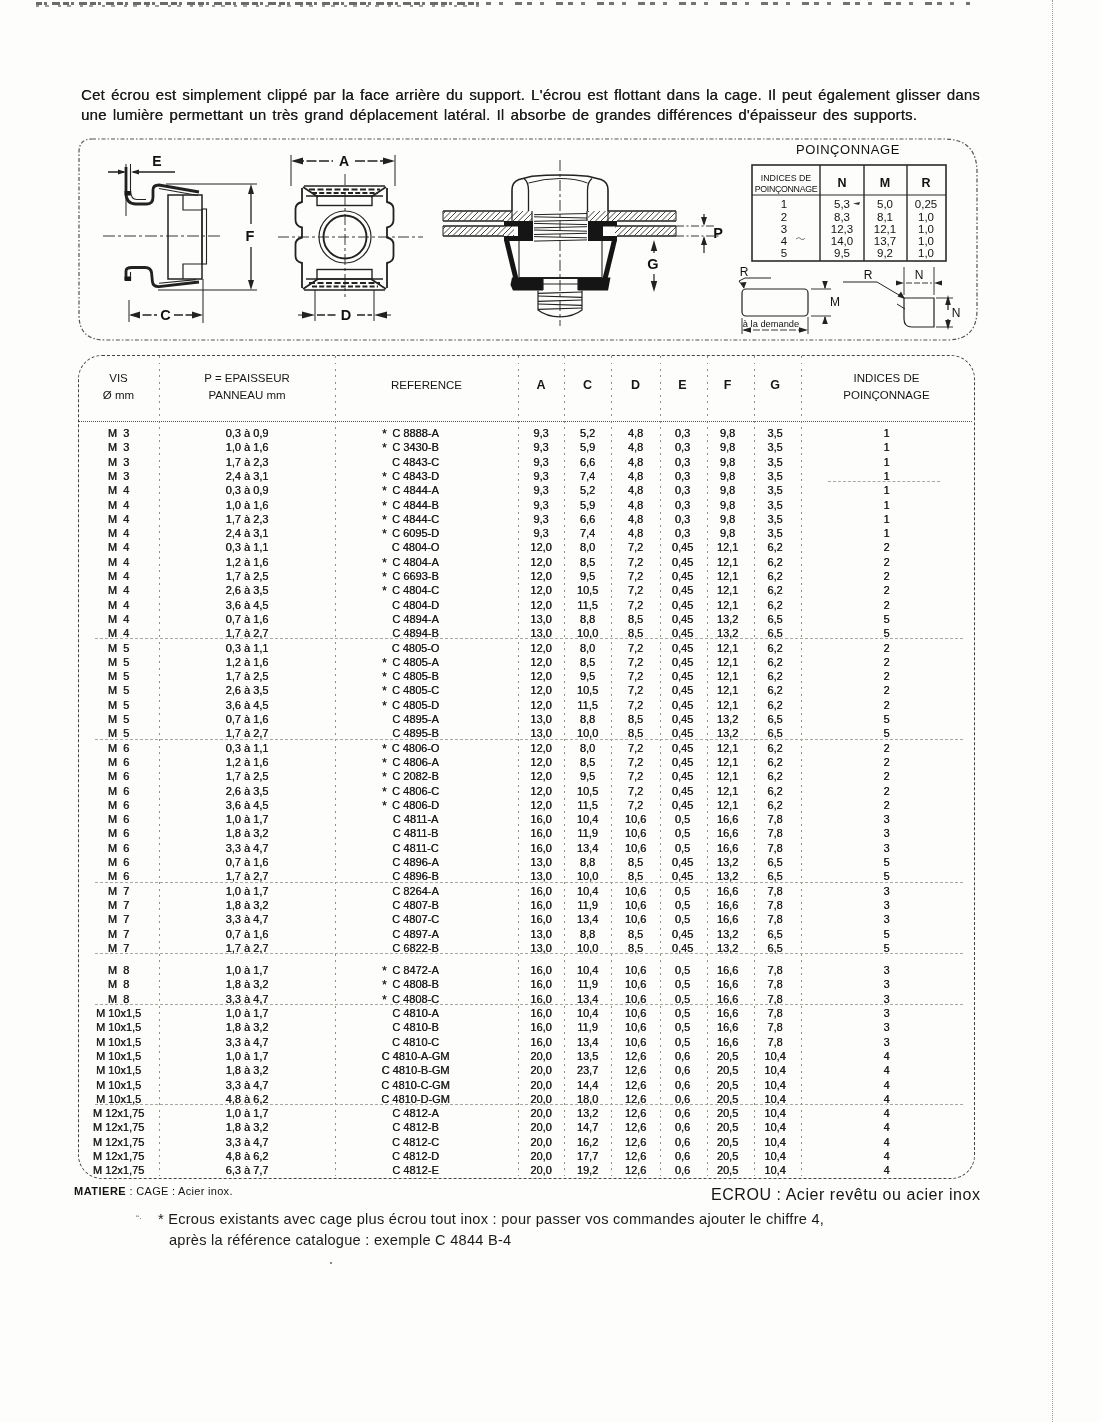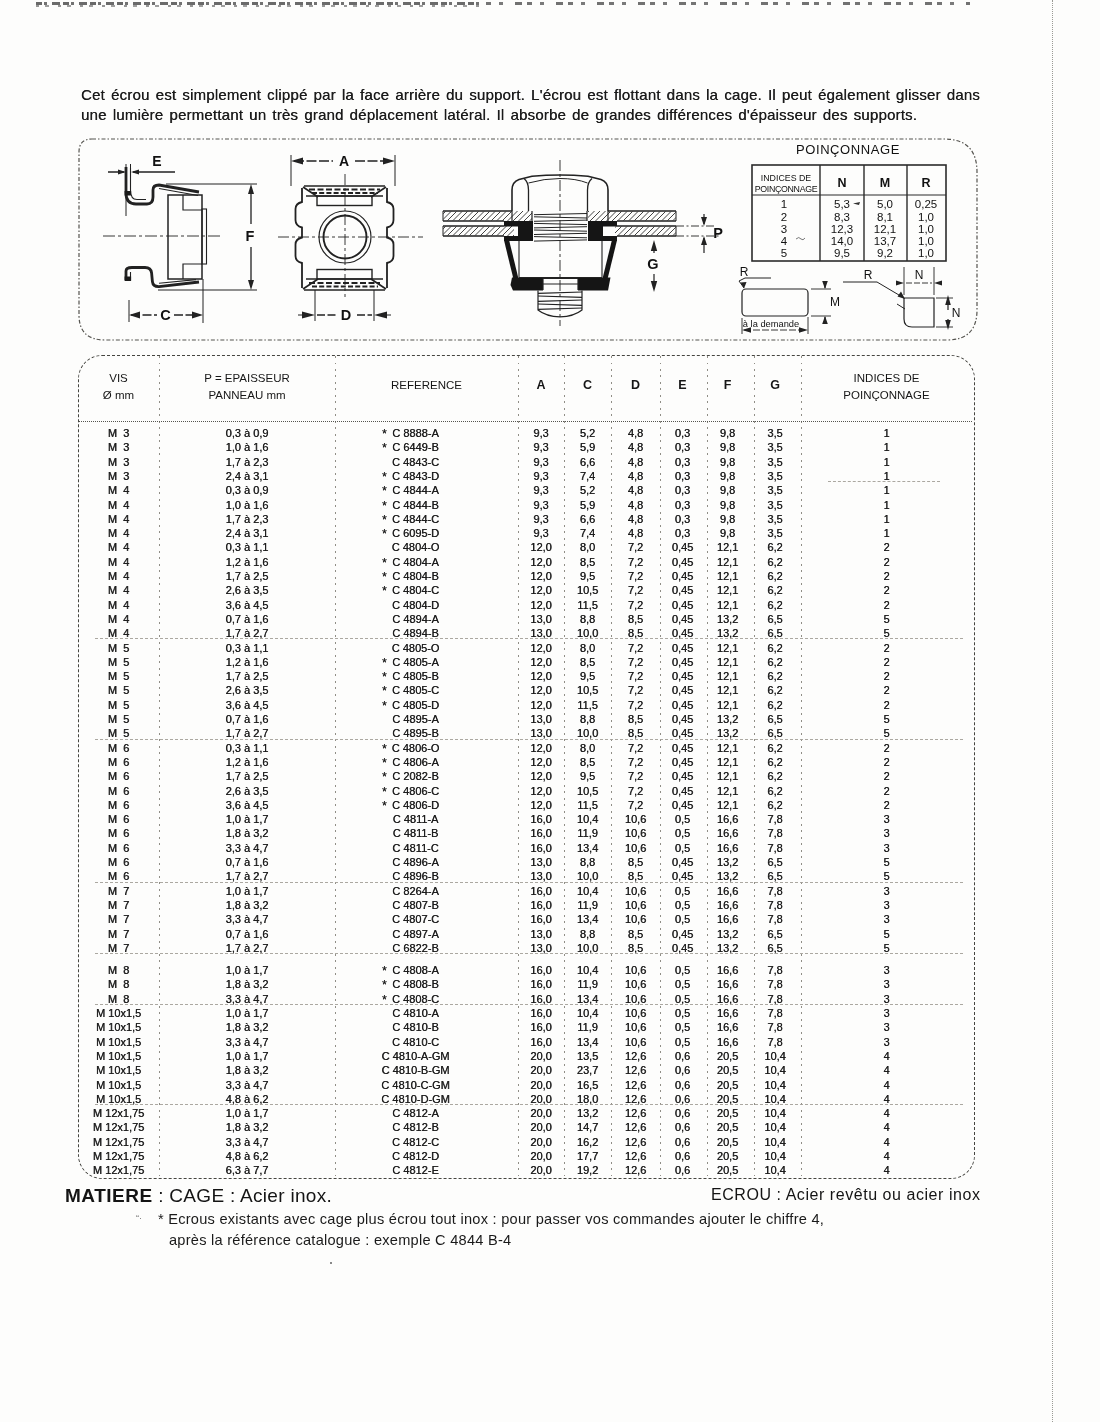--- a/index.html
+++ b/index.html
@@ -306,21 +306,21 @@
     <i style="width:47px">5,2</i>
     <i style="width:49px">4,8</i>
     <i style="width:45px">0,3</i>
     <i style="width:45px">9,8</i>
     <i style="width:50px">3,5</i>
     <i style="width:173px">1</i>
   </div>
 <div class="trow" style="top:440.3px">
     <i style="width:81px">M&nbsp;&nbsp;3</i>
     <i style="width:176px">1,0 à 1,6</i>
-    <i style="width:183px"><span class="rtx">C 6449-B</span><span class="st">*</span></i>
+    <i style="width:183px"><span class="rtx">C 3430-B</span><span class="st">*</span></i>
     <i style="width:46px">9,3</i>
     <i style="width:47px">5,9</i>
     <i style="width:49px">4,8</i>
     <i style="width:45px">0,3</i>
     <i style="width:45px">9,8</i>
     <i style="width:50px">3,5</i>
     <i style="width:173px">1</i>
   </div>
 <div class="trow" style="top:454.6px">
     <i style="width:81px">M&nbsp;&nbsp;3</i>
@@ -415,21 +415,21 @@
     <i style="width:47px">8,5</i>
     <i style="width:49px">7,2</i>
     <i style="width:45px">0,45</i>
     <i style="width:45px">12,1</i>
     <i style="width:50px">6,2</i>
     <i style="width:173px">2</i>
   </div>
 <div class="trow" style="top:569.0px">
     <i style="width:81px">M&nbsp;&nbsp;4</i>
     <i style="width:176px">1,7 à 2,5</i>
-    <i style="width:183px"><span class="rtx">C 4804-B</span><span class="st">*</span></i>
+    <i style="width:183px"><span class="rtx">C 6693-B</span><span class="st">*</span></i>
     <i style="width:46px">12,0</i>
     <i style="width:47px">9,5</i>
     <i style="width:49px">7,2</i>
     <i style="width:45px">0,45</i>
     <i style="width:45px">12,1</i>
     <i style="width:50px">6,2</i>
     <i style="width:173px">2</i>
   </div>
 <div class="trow" style="top:583.3px">
     <i style="width:81px">M&nbsp;&nbsp;4</i>
@@ -743,21 +743,21 @@
     <i style="width:49px">8,5</i>
     <i style="width:45px">0,45</i>
     <i style="width:45px">13,2</i>
     <i style="width:50px">6,5</i>
     <i style="width:173px">5</i>
   </div>
 <div class="gsep" style="top:953.0px"></div>
 <div class="trow" style="top:963.1px">
     <i style="width:81px">M&nbsp;&nbsp;8</i>
     <i style="width:176px">1,0 à 1,7</i>
-    <i style="width:183px"><span class="rtx">C 4808-A</span><span class="st">*</span></i>
+    <i style="width:183px"><span class="rtx">C 8472-A</span><span class="st">*</span></i>
     <i style="width:46px">16,0</i>
     <i style="width:47px">10,4</i>
     <i style="width:49px">10,6</i>
     <i style="width:45px">0,5</i>
     <i style="width:45px">16,6</i>
     <i style="width:50px">7,8</i>
     <i style="width:173px">3</i>
   </div>
 <div class="trow" style="top:977.4px">
     <i style="width:81px">M&nbsp;&nbsp;8</i>
@@ -842,21 +842,21 @@
     <i style="width:45px">0,6</i>
     <i style="width:45px">20,5</i>
     <i style="width:50px">10,4</i>
     <i style="width:173px">4</i>
   </div>
 <div class="trow" style="top:1077.5px">
     <i style="width:81px">M 10x1,5</i>
     <i style="width:176px">3,3 à 4,7</i>
     <i style="width:183px"><span class="rtx">C 4810-C-GM</span></i>
     <i style="width:46px">20,0</i>
-    <i style="width:47px">16,5</i>
+    <i style="width:47px">14,4</i>
     <i style="width:49px">12,6</i>
     <i style="width:45px">0,6</i>
     <i style="width:45px">20,5</i>
     <i style="width:50px">10,4</i>
     <i style="width:173px">4</i>
   </div>
 <div class="trow" style="top:1091.8px">
     <i style="width:81px">M 10x1,5</i>
     <i style="width:176px">4,8 à 6,2</i>
     <i style="width:183px"><span class="rtx">C 4810-D-GM</span></i>
@@ -923,21 +923,21 @@
     <i style="width:183px"><span class="rtx">C 4812-E</span></i>
     <i style="width:46px">20,0</i>
     <i style="width:47px">19,2</i>
     <i style="width:49px">12,6</i>
     <i style="width:45px">0,6</i>
     <i style="width:45px">20,5</i>
     <i style="width:50px">10,4</i>
     <i style="width:173px">4</i>
   </div>
 
-<div class="abs" style="left:65px;top:1185px;font-size:19px;letter-spacing:0.3px;color:#141414;"><b style="letter-spacing:.5px;">MATIERE</b> : CAGE : Acier inox.</div>
+<div class="abs" style="left:74px;top:1185px;font-size:11px;letter-spacing:0.3px;color:#141414;"><b style="letter-spacing:.5px;">MATIERE</b> : CAGE : Acier inox.</div>
 
 <div class="abs" style="left:711px;top:1186px;font-size:16px;letter-spacing:0.55px;color:#141414;">ECROU : Acier revêtu ou acier inox</div>
 
 <div class="abs" style="left:158px;top:1209px;font-size:14.6px;letter-spacing:0.25px;color:#1a1a1a;line-height:20.5px;">* Ecrous existants avec cage plus écrou tout inox : pour passer vos commandes ajouter le chiffre 4,<br><span style="margin-left:11px;">après la référence catalogue : exemple C 4844 B-4</span></div>
 
 <div class="abs" style="left:136px;top:1213px;font-size:9px;color:#777;">“·</div>
 
 <div class="abs" style="left:330px;top:1262px;width:2px;height:2px;background:#888;"></div>
 
 </body></html>

